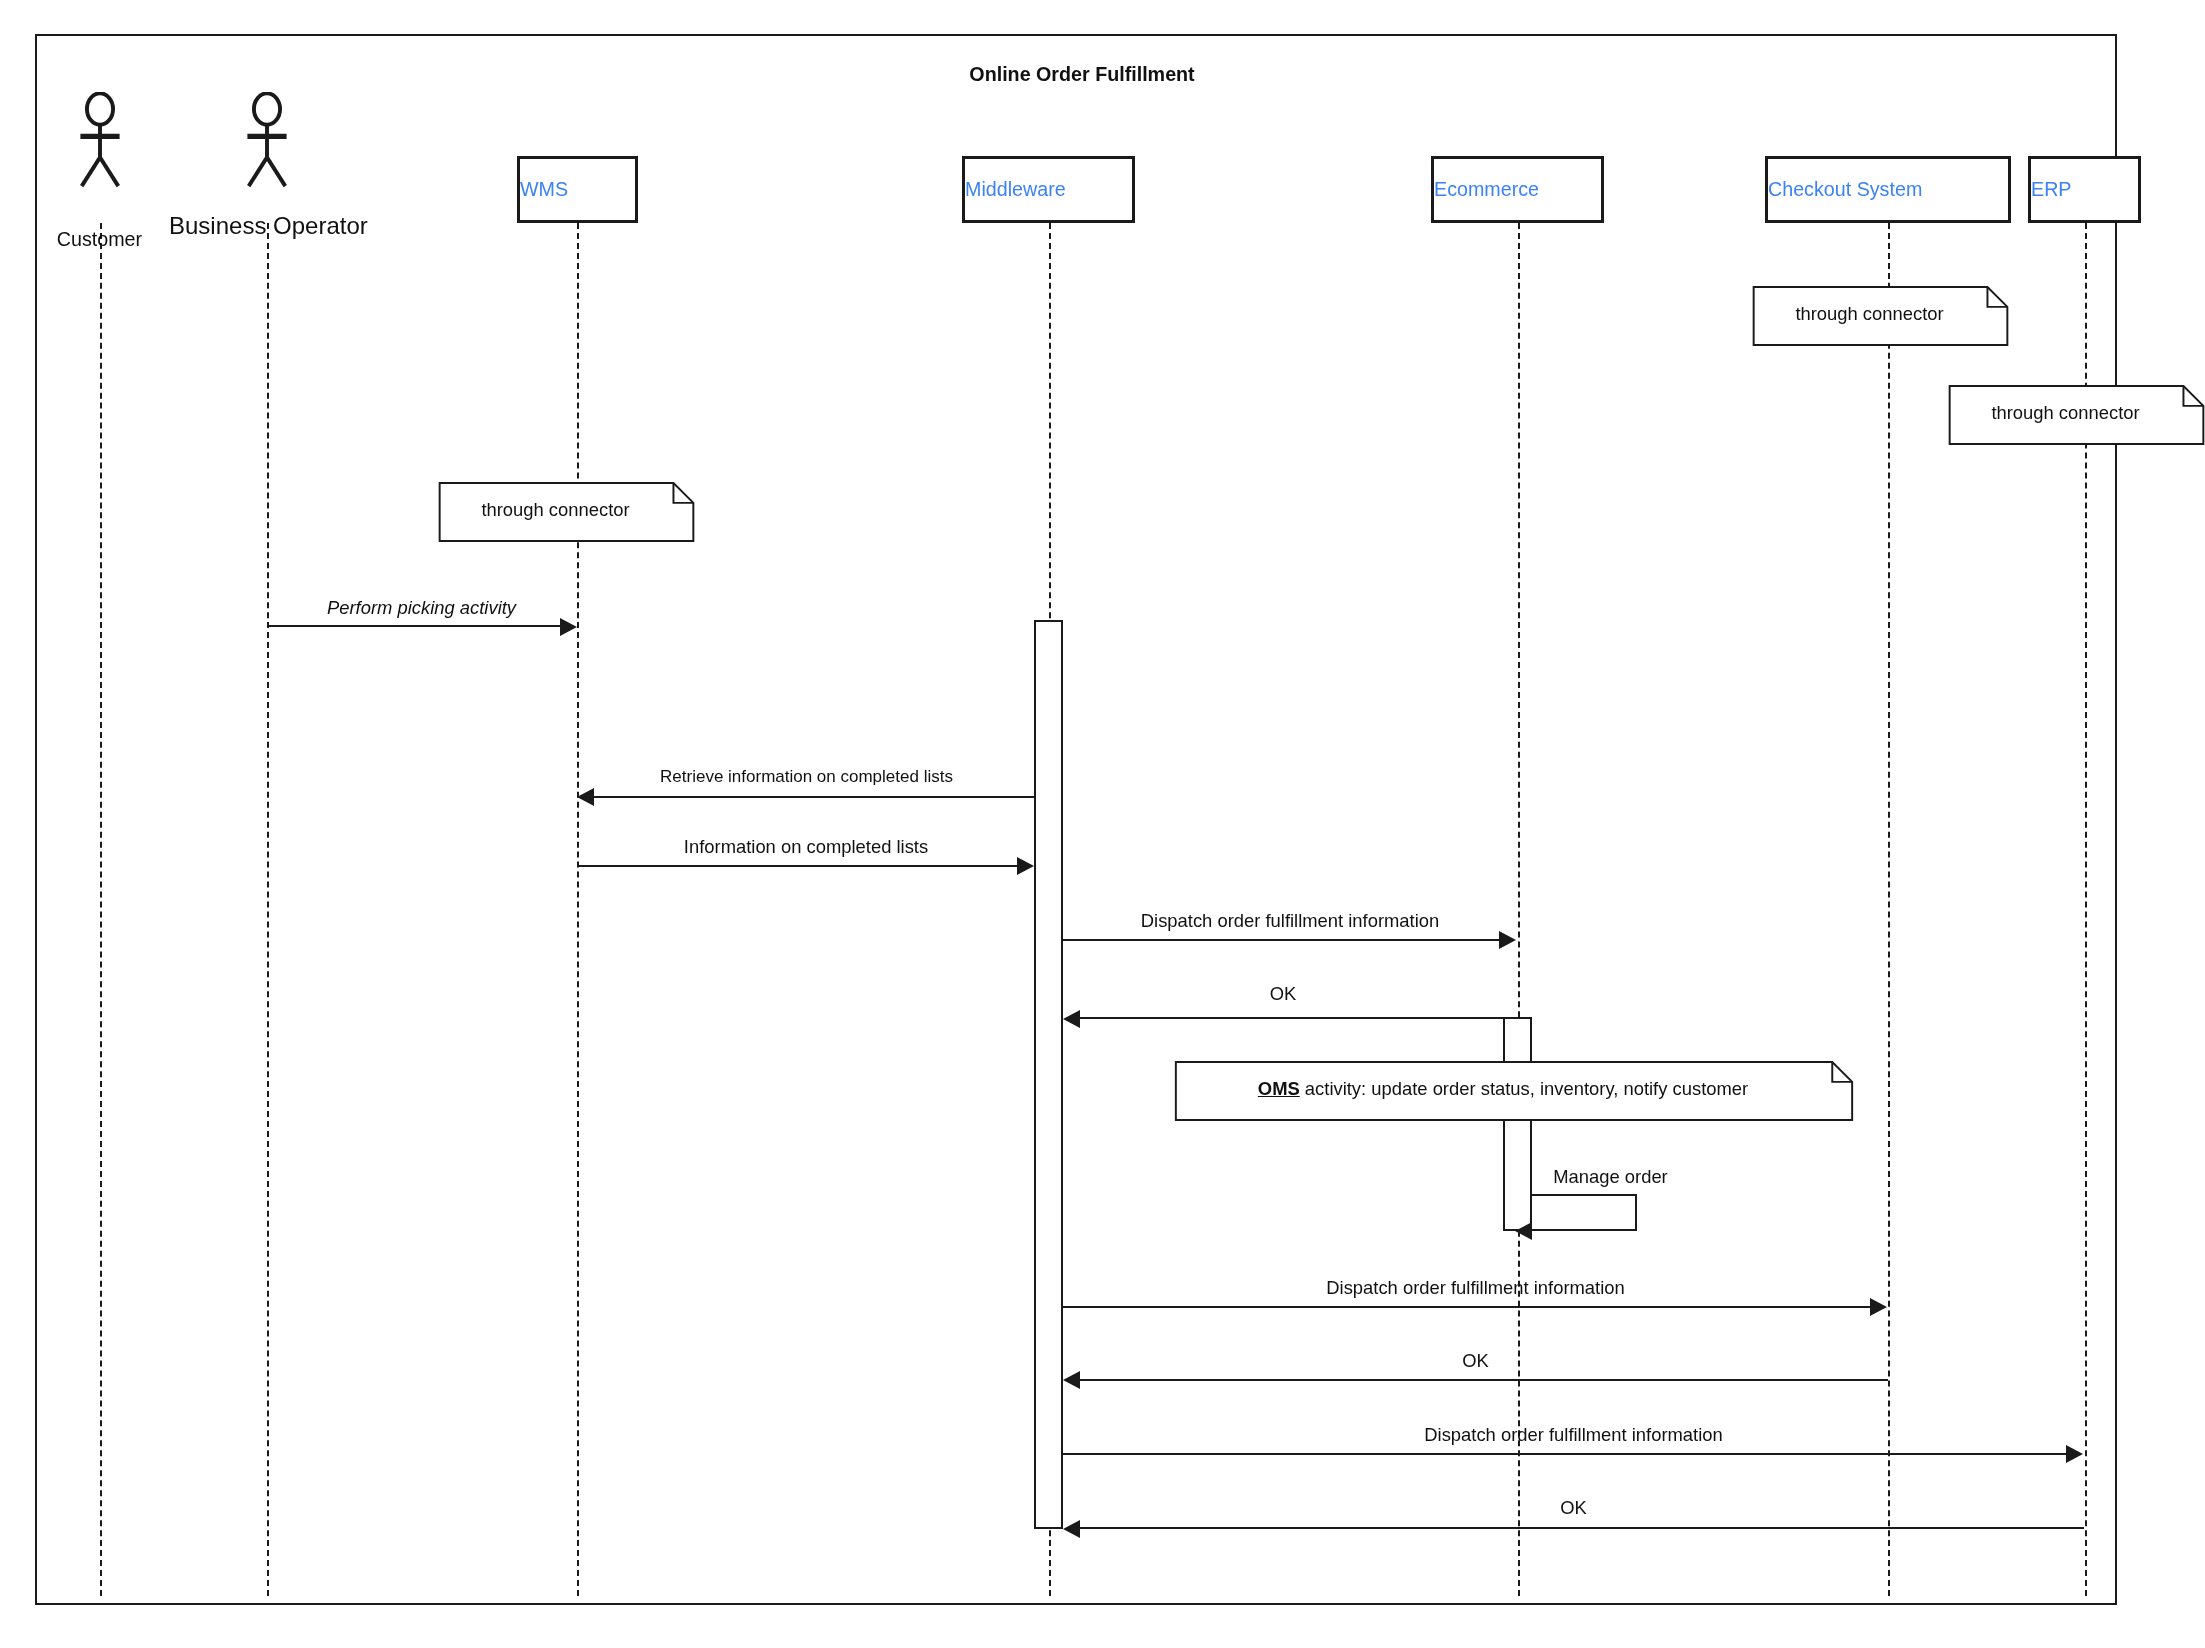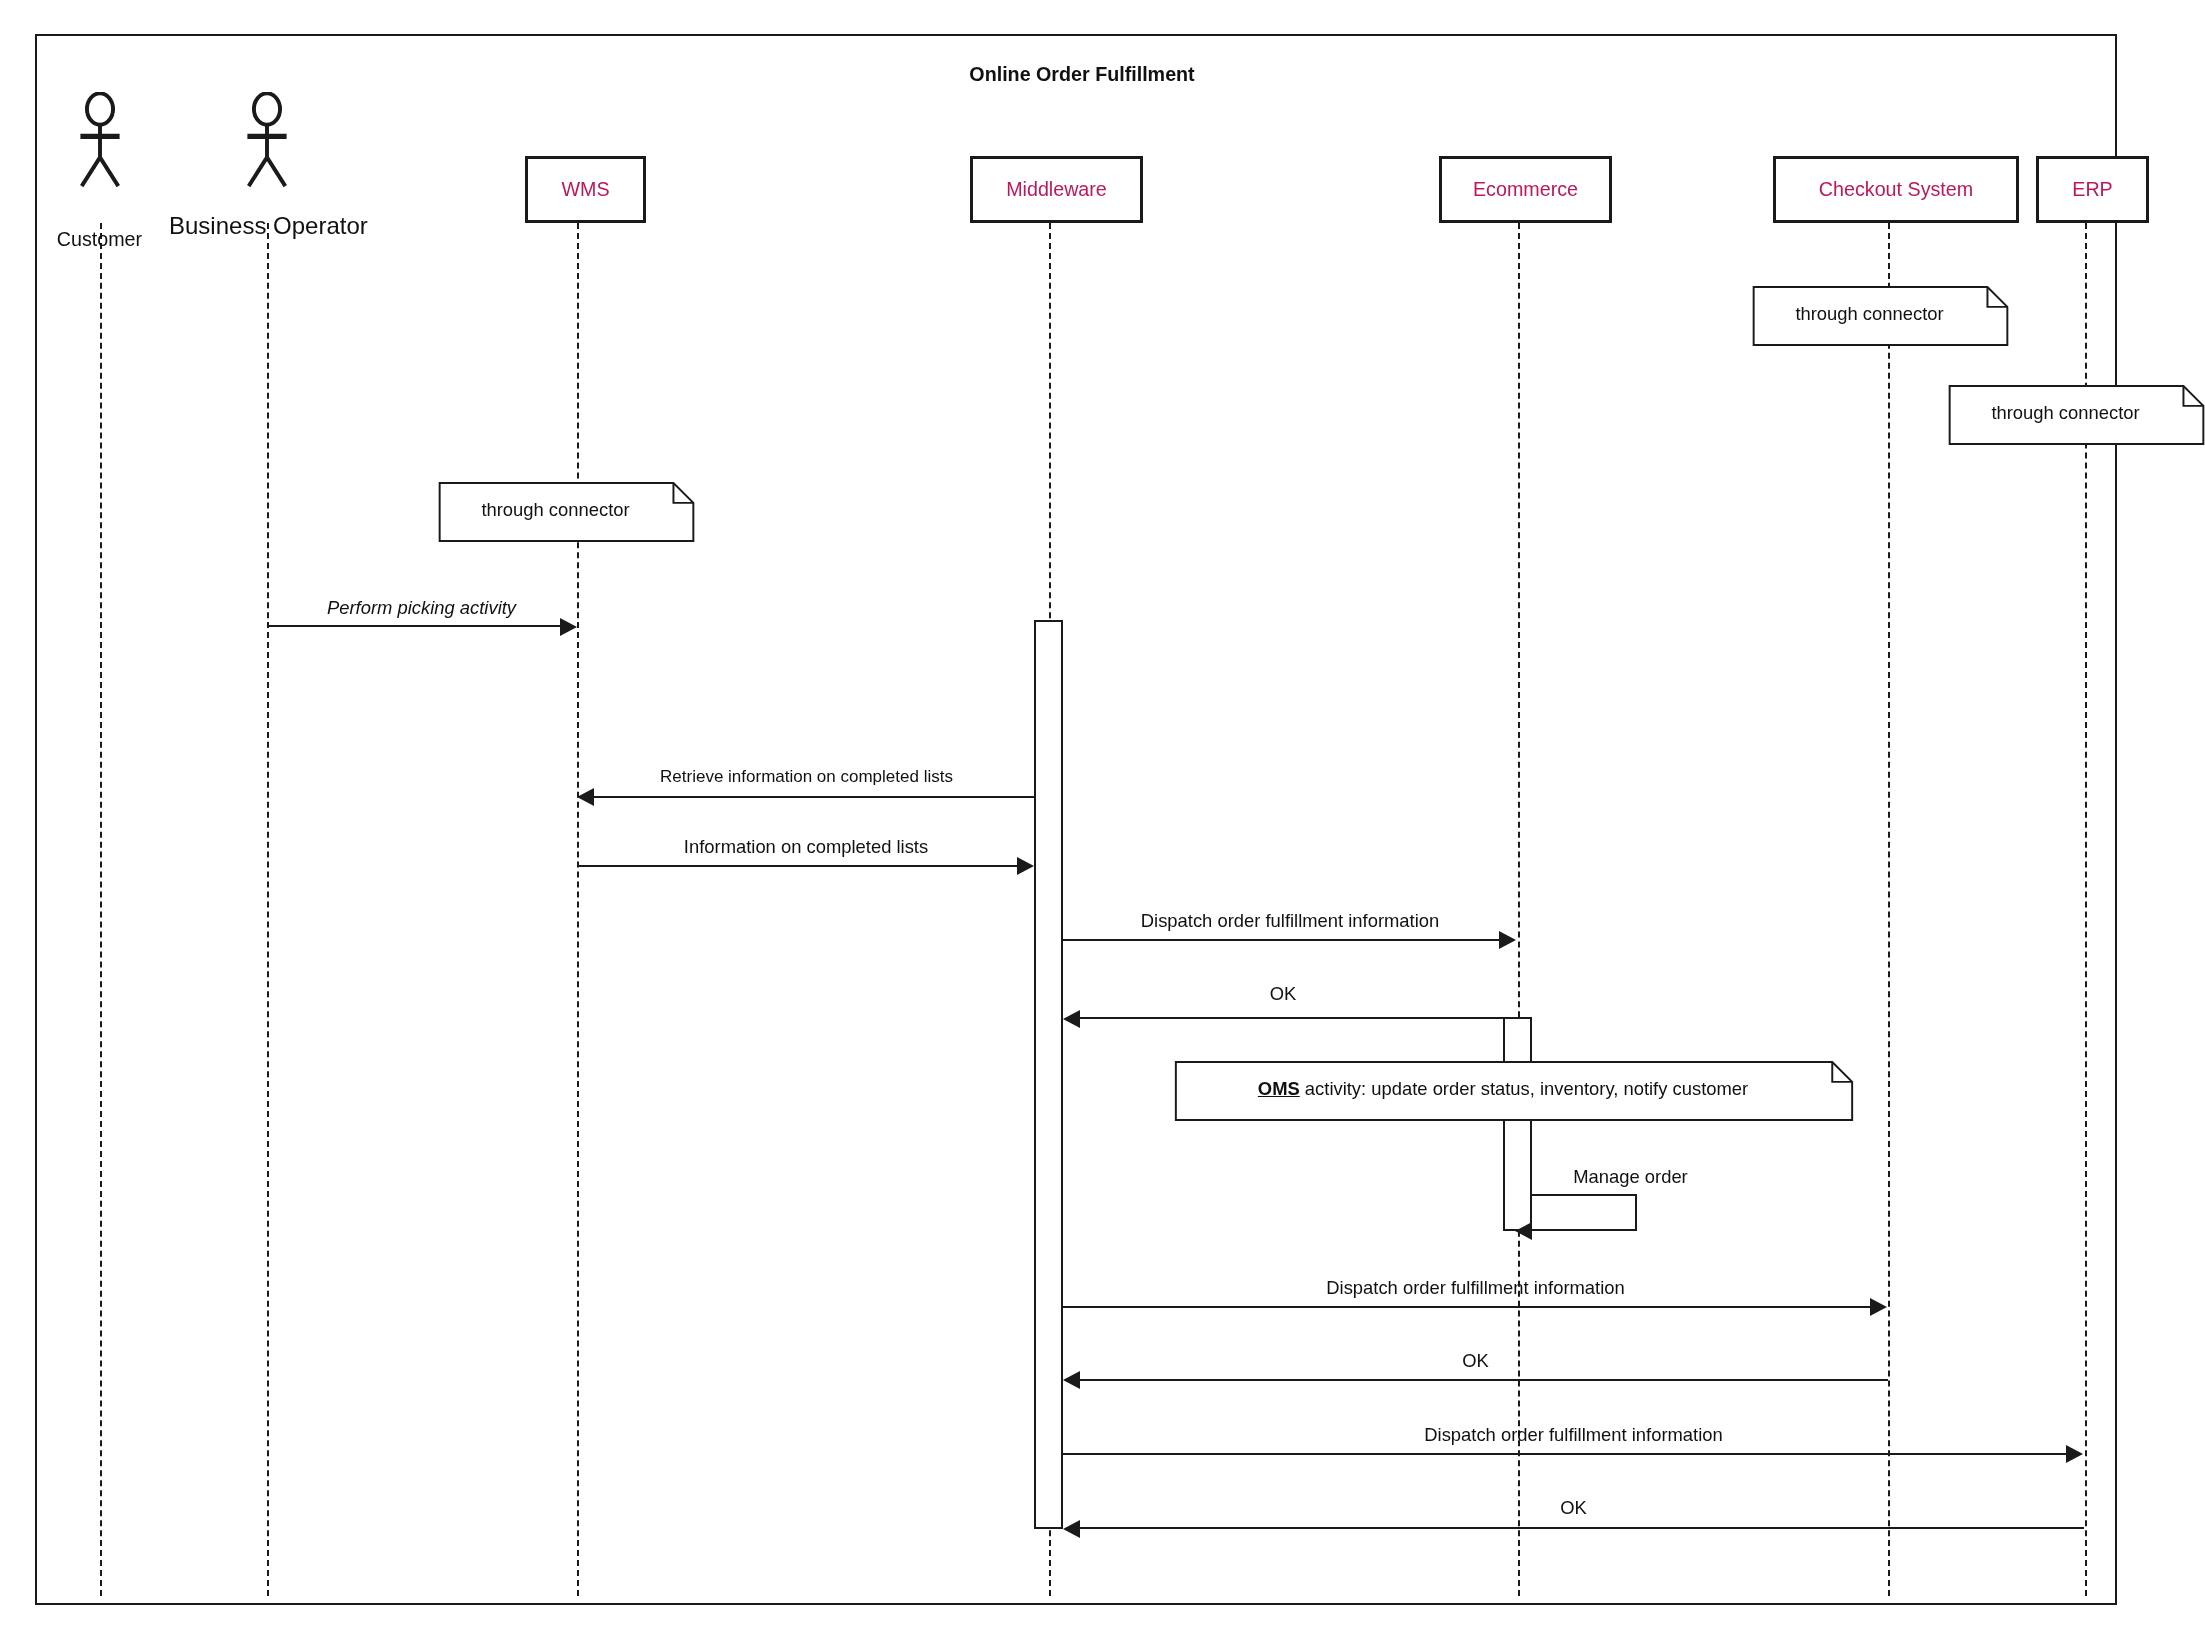--- a/index.html
+++ b/index.html
@@ -28,25 +28,23 @@
     border-left:2px dashed #1a1a1a;
   }
 
   
   .participant{
     position:absolute;
     border:3.3px solid #1a1a1a;
     background:#ffffff;
     display:flex;
     align-items:center;
-    justify-content:center;
     box-sizing:border-box;
-    color:#be185d;
-    white-space:nowrap;
-    margin-left:8px;
+    color:#3b82f6;
+    white-space:nowrap;
   }
 
   
   .actor{position:absolute;}
   .actor-label{
     position:absolute;
     white-space:nowrap;
     text-align:center;
     color:#111;
   }
@@ -218,21 +216,21 @@
   <div class="arrow-r" style="left:1017px;top:857px;"></div>
 
   <div class="msg-label" style="left:1063px;top:910px;width:454px;font-size:18.4px;">Dispatch order fulfillment information</div>
   <div class="msg-line" style="left:1063px;top:939px;width:437px;"></div>
   <div class="arrow-r" style="left:1499px;top:931px;"></div>
 
   <div class="msg-label" style="left:1063px;top:983px;width:440px;font-size:18.4px;">OK</div>
   <div class="msg-line" style="left:1080px;top:1017px;width:423px;"></div>
   <div class="arrow-l" style="left:1063px;top:1010px;"></div>
 
-  <div class="msg-label" style="left:1532px;top:1166px;width:197px;font-size:18.4px;">Manage order</div>
+  <div class="msg-label" style="left:1464px;top:1166px;width:197px;font-size:18.4px;padding-left:48px;">Manage order</div>
   <div class="selfcall" style="left:1532px;top:1194px;width:105px;height:37px;"></div>
   <div class="arrow-l" style="left:1515px;top:1222px;"></div>
 
   <div class="msg-label" style="left:1063px;top:1277px;width:825px;font-size:18.4px;">Dispatch order fulfillment information</div>
   <div class="msg-line" style="left:1063px;top:1306px;width:808px;"></div>
   <div class="arrow-r" style="left:1870px;top:1298px;"></div>
 
   <div class="msg-label" style="left:1063px;top:1350px;width:825px;font-size:18.4px;">OK</div>
   <div class="msg-line" style="left:1080px;top:1379px;width:808px;"></div>
   <div class="arrow-l" style="left:1063px;top:1371px;"></div>

